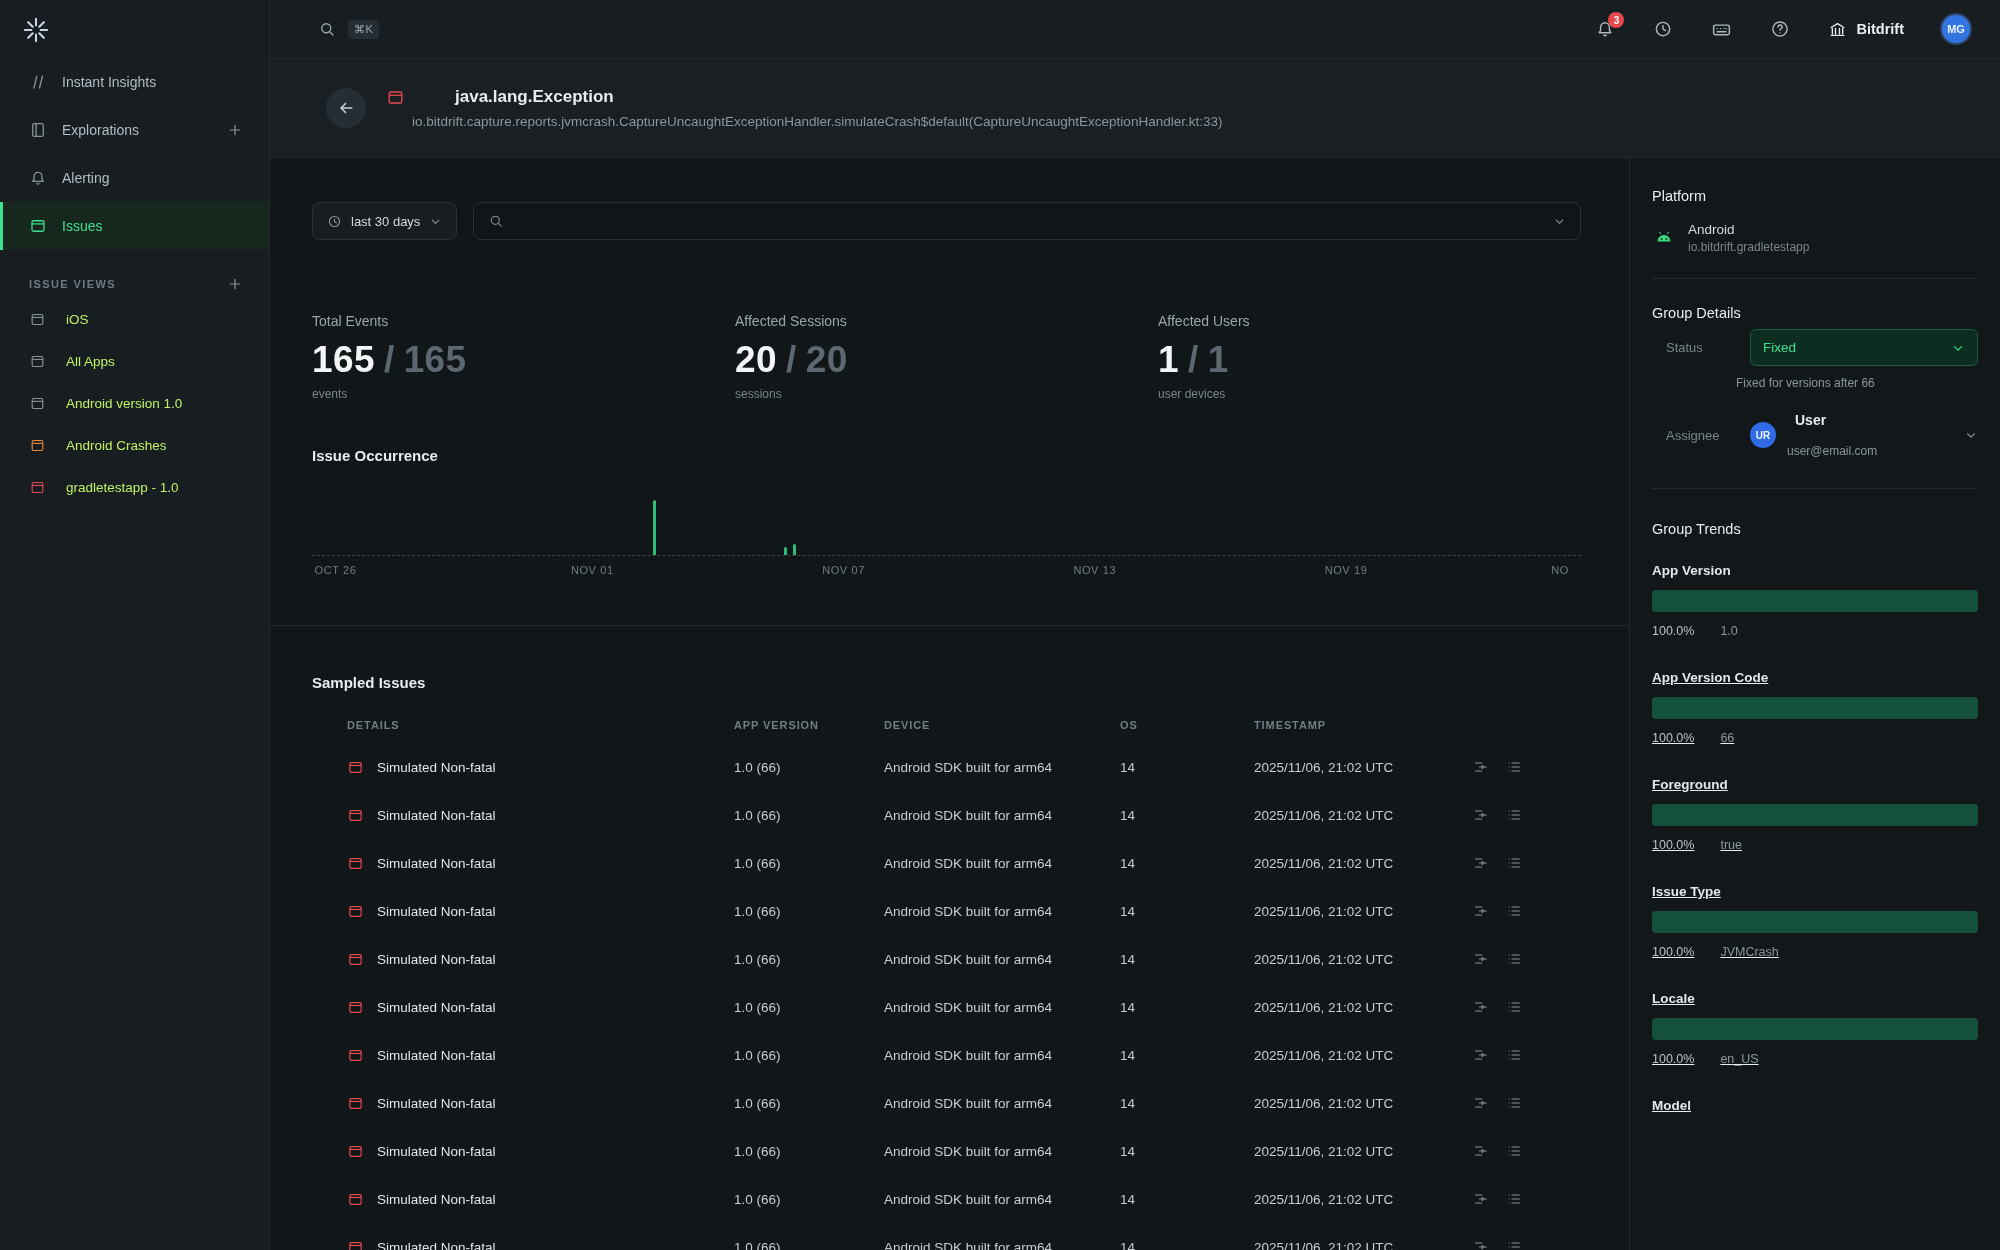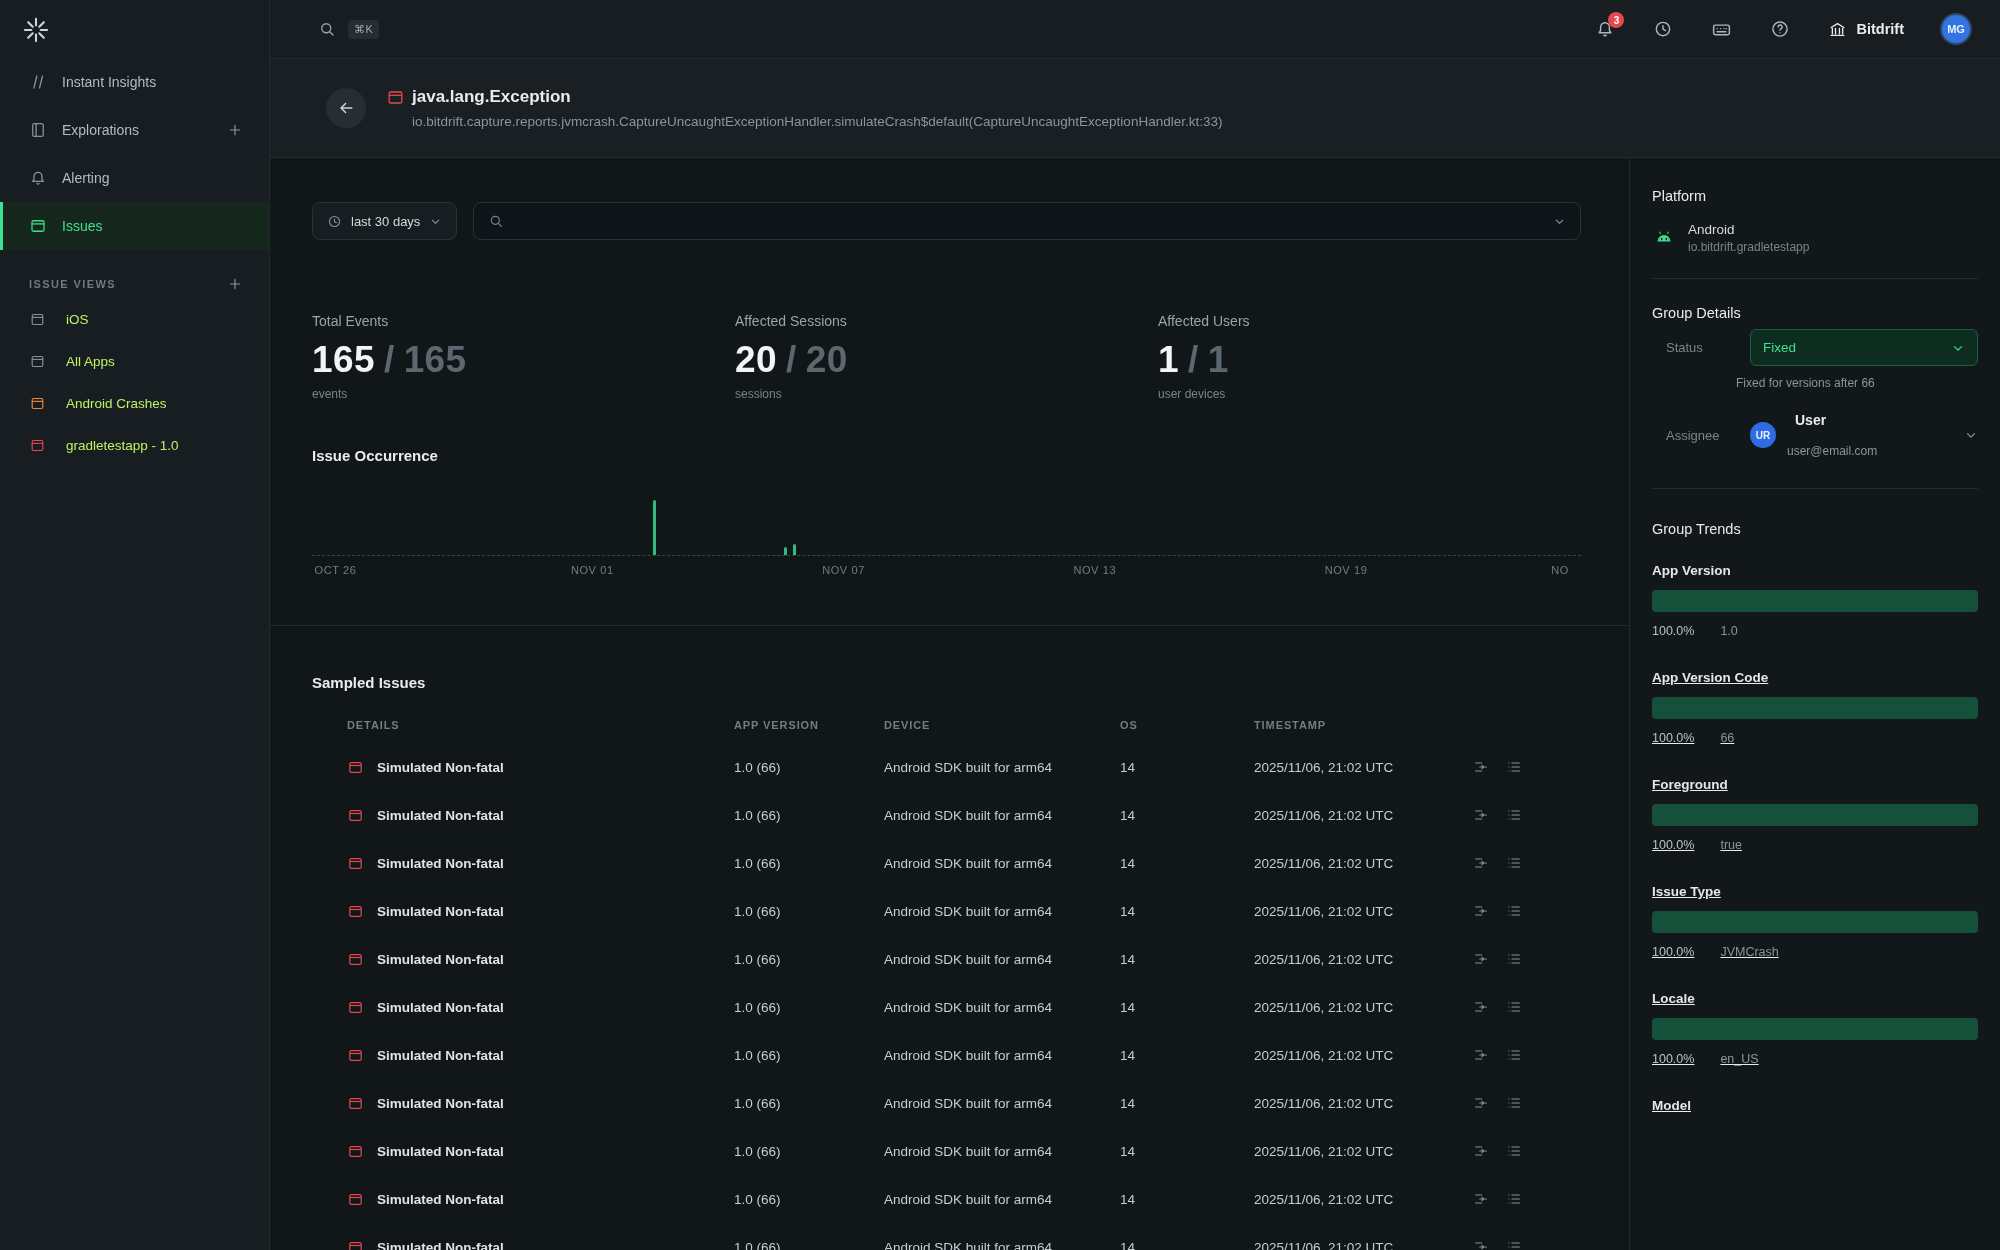--- a/index.html
+++ b/index.html
@@ -37,21 +37,21 @@
   .tb-ic { position: relative; display: inline-flex; cursor: pointer; color: #aeb7bc; }
   .badge { position: absolute; top: -7px; right: -9px; min-width: 16px; height: 16px; border-radius: 8px; background: #e5484d; color: #fff; font-size: 10px; font-weight: 700; display: flex; align-items: center; justify-content: center; padding: 0 4px; }
   .org { display: flex; align-items: center; gap: 9px; color: #e9ecee; font-size: 14.5px; font-weight: 700; cursor: pointer; }
   .avatar { width: 28px; height: 28px; border-radius: 50%; background: #3274e0; color: #eaf1ff; font-size: 11px; font-weight: 700; display: flex; align-items: center; justify-content: center; box-shadow: 0 0 0 2px rgba(90,150,255,.35); cursor: pointer; }
 
   
   .page-header { height: 99px; flex: 0 0 99px; background: #191f23; border-bottom: 1px solid #232a2f; display: flex; align-items: center; padding-left: 56px; }
   .back-btn { width: 40px; height: 40px; border-radius: 50%; background: #272e33; color: #ccd3d8; display: flex; align-items: center; justify-content: center; cursor: pointer; flex: 0 0 40px; }
   .title-wrap { margin-left: 20px; display: grid; grid-template-columns: 26px 1fr; grid-template-rows: auto auto; row-gap: 7px; align-items: center; }
   .crash-ic { color: #e5484d; display: inline-flex; }
-  .page-title { font-size: 17px; font-weight: 700; color: #e9ecee; }
+  .page-title { font-size: 17px; font-weight: 700; color: #e9ecee; margin-left: 43px; }
   .page-subtitle { grid-column: 2; font-size: 13.5px; color: #8b959c; }
 
   
   .content { flex: 1; display: flex; min-height: 0; }
   .main { flex: 1; min-width: 0; overflow: hidden; background: #111619; }
   .main-top { height: 468px; padding: 44px 48px 0 42px; border-bottom: 1px solid #232a2f; overflow: hidden; }
   .main-bottom { padding: 48px 48px 0 42px; }
 
   
   .filter-row { display: flex; align-items: center; gap: 16px; }
@@ -77,21 +77,21 @@
   .tick { position: absolute; top: 0; font-size: 11px; letter-spacing: .6px; color: #727d84; white-space: nowrap; }
   .t0 { left: .2%; } .t1 { left: 20.4%; } .t2 { left: 40.2%; } .t3 { left: 60%; } .t4 { left: 79.8%; } .t5 { right: 12px; }
 
   
   .table-title { font-size: 15px; font-weight: 700; color: #e9ecee; }
   .table { margin-top: 28px; padding-left: 35px; }
   .thead, .trow { display: grid; grid-template-columns: 387px 150px 236px 134px 217px 110px; align-items: center; }
   .thead { font-size: 11px; letter-spacing: .9px; color: #727d84; font-weight: 700; }
   .tbody { margin-top: 12px; }
   .trow { height: 48px; font-size: 13.5px; color: #c6cdd2; cursor: pointer; }
-  .trow .details { display: flex; align-items: center; gap: 13px; color: #dfe3e5; font-weight: bold; }
+  .trow .details { display: flex; align-items: center; gap: 13px; color: #dfe3e5; }
   .row-icon { color: #e5484d; display: inline-flex; }
   .actions { display: flex; align-items: center; gap: 17px; padding-left: 2px; }
   .act { color: #8a949a; display: inline-flex; cursor: pointer; }
 
   
   .panel { width: 371px; flex: 0 0 371px; background: #12171a; border-left: 1px solid #232a2f; padding: 0 22px; overflow: hidden; }
   .p-block { border-bottom: 1px solid #232a2f; }
   .p-title { font-size: 14.5px; font-weight: 400; color: #e9ecee; }
   .platform { padding: 30px 0 24px; }
   .plat-row { display: flex; align-items: center; gap: 12px; margin-top: 18px; }
@@ -201,20 +201,29 @@
         <span>iOS</span>
       </div>
       <div class="view-item">
         <span class="vicon gray">
           <svg viewBox="0 0 24 24" width="17" height="17" fill="none" stroke="currentColor" stroke-width="1.6" stroke-linejoin="round">
               <rect x="4.5" y="5" width="15" height="14" rx="2"></rect>
               <path d="M4.5 9h15"></path>
             </svg>
         </span>
         <span>All Apps</span>
+      </div>
+      <div class="view-item">
+        <span class="vicon gray">
+          <svg viewBox="0 0 24 24" width="17" height="17" fill="none" stroke="currentColor" stroke-width="1.6" stroke-linejoin="round">
+              <rect x="4.5" y="5" width="15" height="14" rx="2"></rect>
+              <path d="M4.5 9h15"></path>
+            </svg>
+        </span>
+        <span>Android version 1.0</span>
       </div>
       <div class="view-item">
         <span class="vicon orange">
           <svg viewBox="0 0 24 24" width="17" height="17" fill="none" stroke="currentColor" stroke-width="1.6" stroke-linejoin="round">
               <rect x="4.5" y="5" width="15" height="14" rx="2"></rect>
               <path d="M4.5 9h15"></path>
             </svg>
         </span>
         <span>Android Crashes</span>
       </div>

